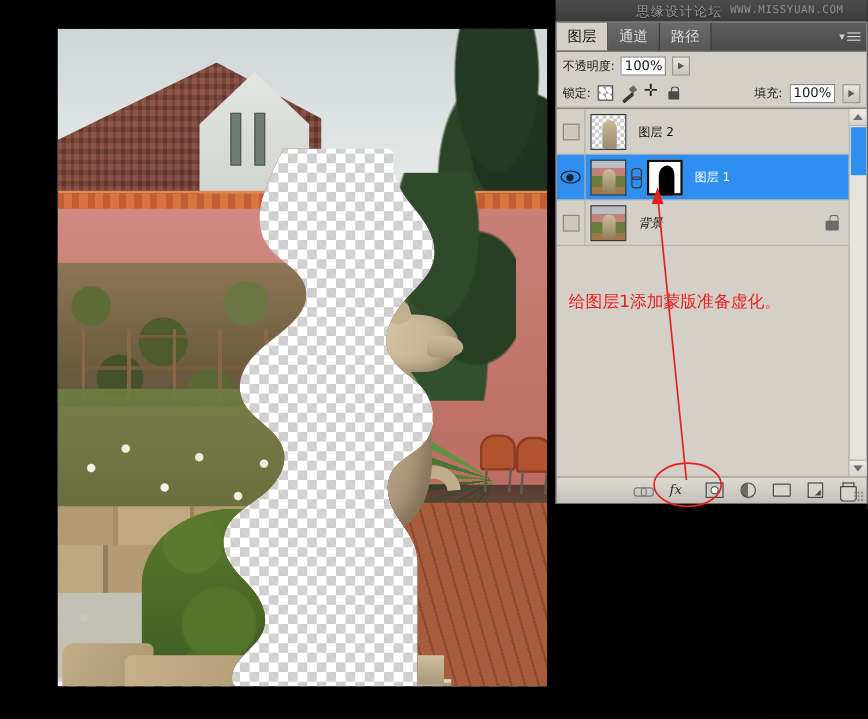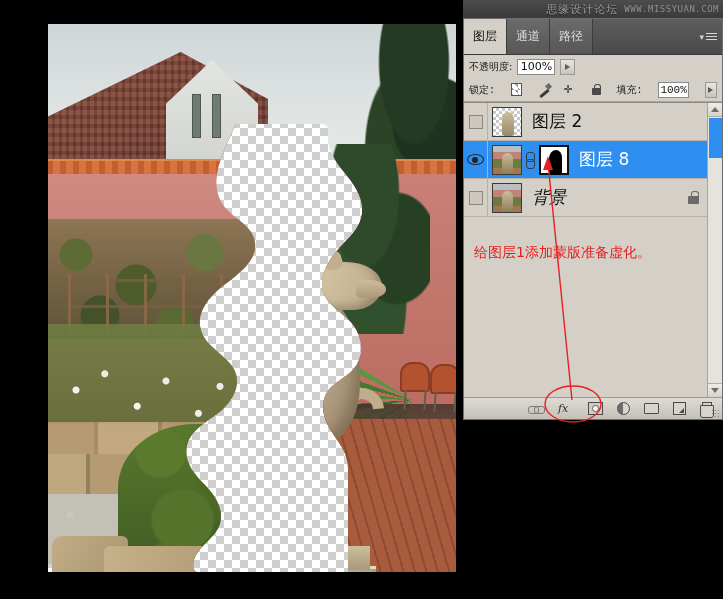--- a/index.html
+++ b/index.html
@@ -216,30 +216,30 @@
     background:#d4d0c8;
     border:1px solid #6e6e6e;
     display:flex; flex-direction:column;
     font-size:12px; color:#111;
   }
   
   #watermark{
     position:absolute; left:463px; top:0; width:260px; height:18px;
     background:linear-gradient(#4c4c4c,#3a3a3a);
     display:flex; align-items:center; justify-content:flex-end;
-    padding-right:4px; gap:6px; overflow:hidden;
+    padding-right:20px; gap:6px; overflow:hidden;
   }
   #watermark .wm-cn{ color:#9a9a9a; font-size:11px; letter-spacing:1px;
      text-shadow:0 1px 0 #1e1e1e; }
   #watermark .wm-en{ color:#8e8e8e; font-size:9px; letter-spacing:.5px;
      font-family:"DejaVu Sans Mono","Liberation Mono",monospace; }
 
   
   .tabbar{
-    height:36px; display:flex; align-items:stretch;
+    height:24px; display:flex; align-items:stretch;
     background:linear-gradient(#5d5d5d,#4a4a4a);
     border-bottom:1px solid #3a3a3a;
     position:relative;
   }
   .tab{
     padding:0 9px; display:flex; align-items:center; font-size:12px;
     color:#1c1c1c; background:linear-gradient(#6b6b6b,#575757);
     border-right:1px solid #3c3c3c; cursor:default; color:#dcdcdc;
   }
   .tab.active{ background:#d4d0c8; color:#111; }
@@ -268,22 +268,22 @@
   }
   .spin{
     width:15px;height:16px;background:linear-gradient(#e8e6e1,#c9c5bd);
     border:1px solid #9a9a9a; display:flex;align-items:center;justify-content:center;
   }
   .spin .tri{ width:0;height:0;border-top:3px solid transparent;
     border-bottom:3px solid transparent;border-left:5px solid #5a5a5a;}
 
   
   .lock-row{
-    height:24px; display:flex; align-items:center; gap:16px; padding:0 5px;
-    background:#d4d0c8; border-bottom:1px solid #a9a49b;font-family:Liberation Mono, monospace;
+    height:24px; display:flex; align-items:center; gap:6px; padding:0 5px;
+    background:#d4d0c8; border-bottom:1px solid #a9a49b;
   }
   .lock-ico{ width:13px;height:13px; display:inline-block; position:relative;}
   .ic-trans{ background:
       linear-gradient(45deg,#9a9a9a 25%,#fff 25% 75%,#9a9a9a 75%),
       linear-gradient(45deg,#9a9a9a 25%,#fff 25% 75%,#9a9a9a 75%);
     background-size:6px 6px; background-position:0 0,3px 3px;
     border:1px solid #555;}
   .ic-brush::after{content:"";position:absolute;left:1px;top:9px;width:11px;height:3px;
      background:#3a3a3a;transform:rotate(-40deg);border-radius:1px;}
   .ic-brush::before{content:"";position:absolute;left:8px;top:1px;width:5px;height:5px;
@@ -354,21 +354,21 @@
   .mask-thumb{
     width:30px;height:30px;margin-left:2px;border:2px solid #111;background:#fff;
     position:relative;flex:0 0 auto;
   }
   .mask-thumb::after{
     content:"";position:absolute;left:8px;top:3px;width:13px;height:25px;
     background:#000;
     border-radius:55% 45% 22% 26%/34% 30% 12% 14%;
   }
   .layer-name{
-    margin-left:10px; font-size:17px; color:#101010;
+    margin-left:10px; font-size:10px; color:#101010;
   }
   .layer-row.selected .layer-name{ color:#fff; }
   .layer-name.bg{ font-style:italic; }
   .lock-badge{
     margin-left:auto; margin-right:8px; width:11px;height:13px;position:relative;
   }
   .lock-badge::before{content:"";position:absolute;left:0;top:5px;width:11px;height:8px;
      background:#6a6a6a;border-radius:1px;}
   .lock-badge::after{content:"";position:absolute;left:2.5px;top:0;width:6px;height:7px;
      border:1.5px solid #6a6a6a;border-bottom:none;border-radius:3px 3px 0 0;}
@@ -588,21 +588,21 @@
         <span class="layer-name">图层 2</span>
       </div>
 
       <div class="layer-row selected">
         <div class="eye-cell">
           <span class="eye"></span>
         </div>
         <div class="thumb photo"></div>
         <span class="link-ico"></span>
         <div class="mask-thumb"></div>
-        <span class="layer-name">图层 8</span>
+        <span class="layer-name">图层 1</span>
       </div>
 
       <div class="layer-row">
         <div class="eye-cell">
           <span class="eye-box"></span>
         </div>
         <div class="thumb photo"></div>
         <span class="layer-name bg">背景</span>
         <span class="lock-badge"></span>
       </div>

